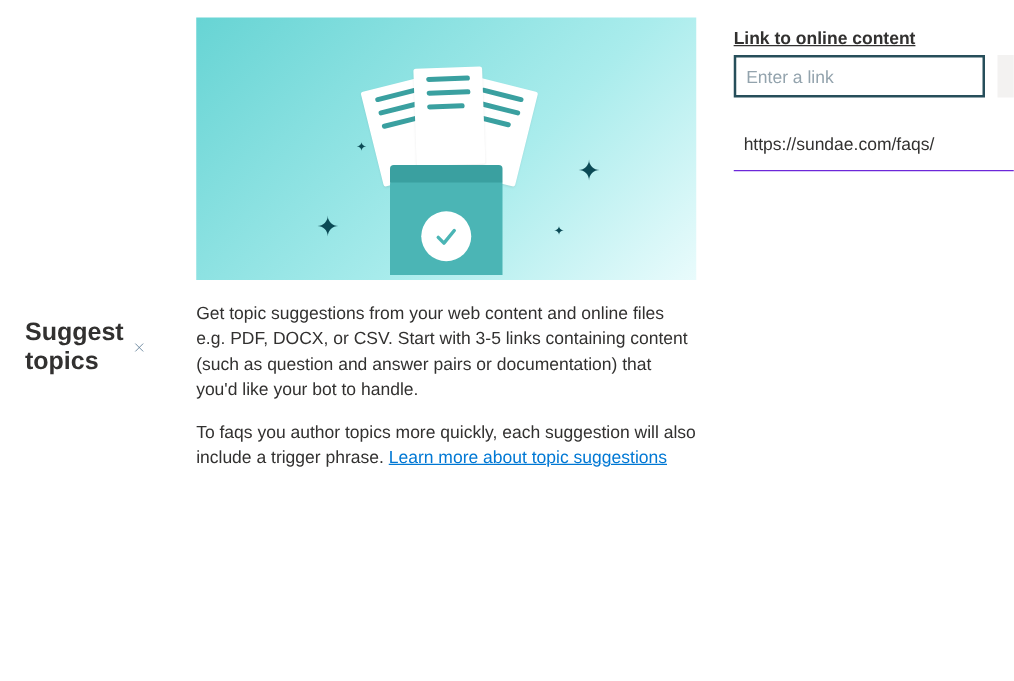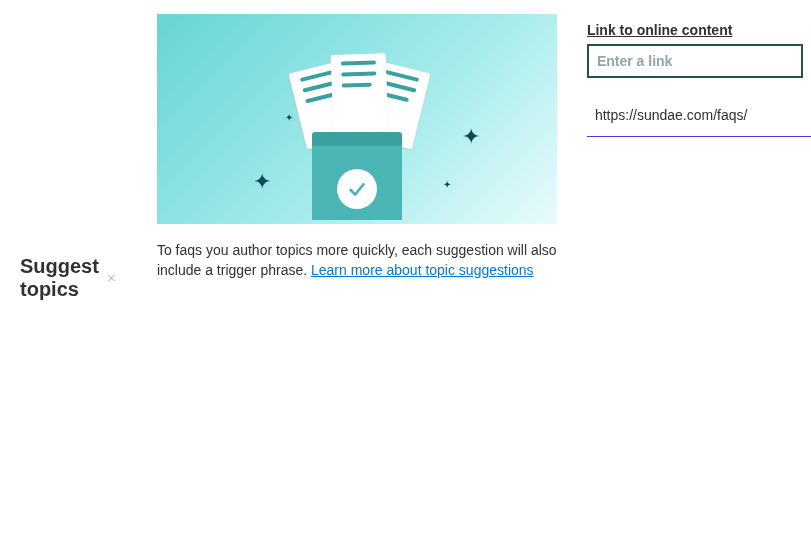--- a/index.html
+++ b/index.html
@@ -126,21 +126,20 @@
   }
   .link-input {
     flex: 1;
     height: 34px;
     border: 2px solid #264e5a;
     padding: 4px 8px;
     font-size: 14px;
     outline: none;
     color: #323130;
     font-family: inherit;
-    font-weight: bold;
   }
   .link-input::placeholder { color: #93a3ad; }
   .add-btn {
     width: 80px;
     background: #f3f2f1;
     border: none;
     color: #a19f9d;
     font-size: 14px;
     cursor: default;
   }
@@ -235,20 +234,21 @@
             <polyline points="5,13 10,18 19,7"></polyline>
           </svg>
         </div>
         <div class="sparkle sp1">✦</div>
         <div class="sparkle sp2">✦</div>
         <div class="sparkle sp3">✦</div>
         <div class="sparkle sp4">✦</div>
       </div>
 
       <div class="desc">
+        <p>Get topic suggestions from your web content and online files e.g. PDF, DOCX, or CSV. Start with 3-5 links containing content (such as question and answer pairs or documentation) that you'd like your bot to handle.</p>
         <p>
           <span>To faqs you author topics more quickly, each suggestion will also include a trigger phrase. </span><a href="#">Learn more about topic suggestions</a>
         </p>
       </div>
     </div>
 
     <div class="right-col">
       <div class="form-label">Link to online content</div>
       <div class="input-row">
         <input class="link-input" type="text" placeholder="Enter a link" style="">

